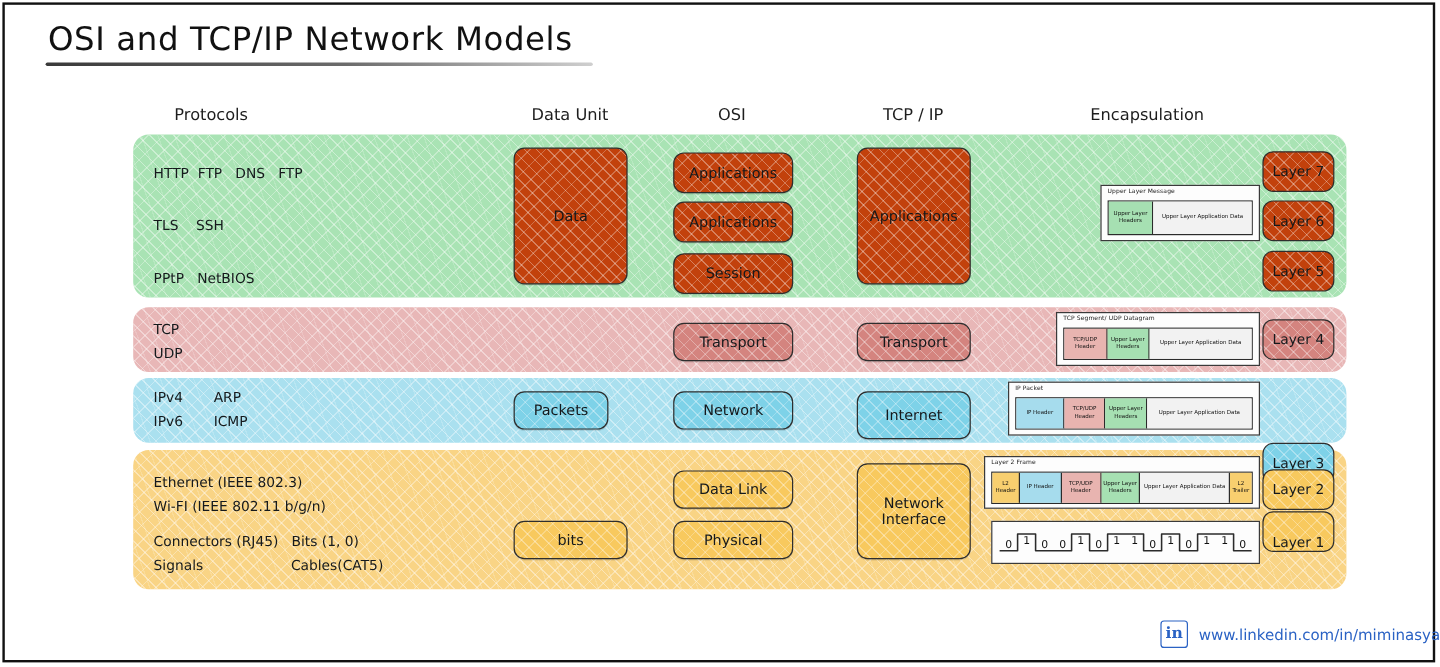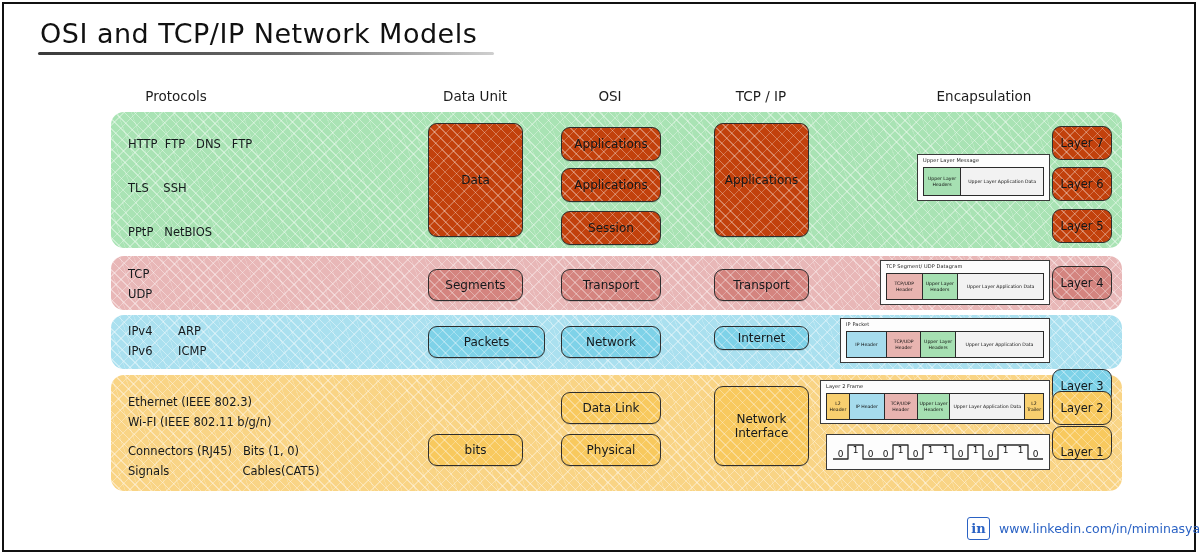--- a/index.html
+++ b/index.html
@@ -143,21 +143,21 @@
 
 <div id="frame">
 
   <div id="title">OSI and TCP/IP Network Models</div>
   <div id="title-rule"></div>
 
   <div class="col-head" style="left:92px;width:160px;text-align:center;">Protocols</div>
   <div class="col-head" style="left:391px;width:160px;">Data Unit</div>
   <div class="col-head" style="left:526px;width:160px;">OSI</div>
   <div class="col-head" style="left:677px;width:160px;">TCP / IP</div>
-  <div class="col-head" style="left:900px;width:160px;">Encapsulation</div>
+  <div class="col-head" style="left:872px;width:160px;">Encapsulation</div>
 
   <div class="band band-green" style="top:108px;height:136px;"></div>
 
   <div class="proto" style="left:124px;top:133px;">HTTP  FTP   DNS   FTP</div>
   <div class="proto" style="left:124px;top:177px;">TLS    SSH</div>
   <div class="proto" style="left:124px;top:221px;">PPtP   NetBIOS</div>
 
   <div class="hbox fill-green" style="left:424px;top:119px;width:95px;height:114px;">
     <span>Data</span>
   </div>
@@ -192,23 +192,20 @@
     </div>
   <div class="layer-pill fill-green" style="top:205px;">
       <span>Layer 5</span>
     </div>
 
   <div class="band band-red" style="top:252px;height:54px;"></div>
 
   <div class="proto" style="left:124px;top:263px;">TCP</div>
   <div class="proto" style="left:124px;top:283px;">UDP</div>
 
-  <div class="hbox fill-red" style="left:424px;top:265px;width:95px;height:32px;">
-    <span>Segments</span>
-  </div>
   <div class="hbox fill-red" style="left:557px;top:265px;width:100px;height:32px;">
     <span>Transport</span>
   </div>
   <div class="hbox fill-red" style="left:710px;top:265px;width:95px;height:32px;">
     <span>Transport</span>
   </div>
 
   <div class="enc-panel" style="left:876px;top:256px;height:45px;width:170px;">
     <div class="enc-title">TCP Segment/ UDP Datagram</div>
     <div class="enc-strip" style="top:12px;height:27px;">
@@ -220,27 +217,27 @@
 
   <div class="layer-pill fill-red" style="top:262px;">
       <span>Layer 4</span>
     </div>
 
   <div class="band band-blue" style="top:311px;height:54px;"></div>
 
   <div class="proto" style="left:124px;top:320px;">IPv4       ARP</div>
   <div class="proto" style="left:124px;top:340px;">IPv6       ICMP</div>
 
-  <div class="hbox fill-blue" style="left:424px;top:322px;width:117px;height:32px;">
+  <div class="hbox fill-blue" style="left:424px;top:322px;width:79px;height:32px;">
     <span>Packets</span>
   </div>
   <div class="hbox fill-blue" style="left:557px;top:322px;width:100px;height:32px;">
     <span>Network</span>
   </div>
-  <div class="hbox fill-blue" style="left:710px;top:322px;width:95px;height:24px;">
+  <div class="hbox fill-blue" style="left:710px;top:322px;width:95px;height:40px;">
     <span>Internet</span>
   </div>
 
   <div class="enc-panel" style="left:836px;top:314px;height:45px;width:210px;">
     <div class="enc-title">IP Packet</div>
     <div class="enc-strip" style="top:12px;height:27px;">
       <div class="enc-cell c-blue" style="flex:20;">IP Header</div>
       <div class="enc-cell c-pink" style="flex:17;">TCP/UDP Header</div>
       <div class="enc-cell c-green" style="flex:17;">Upper Layer Headers</div>
       <div class="enc-cell c-white" style="flex:46;">Upper Layer Application Data</div>

